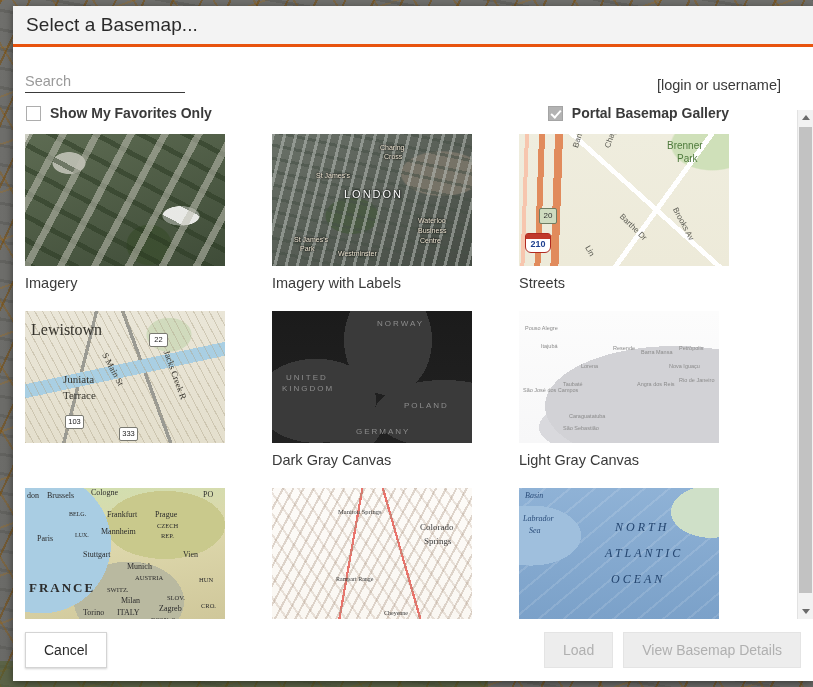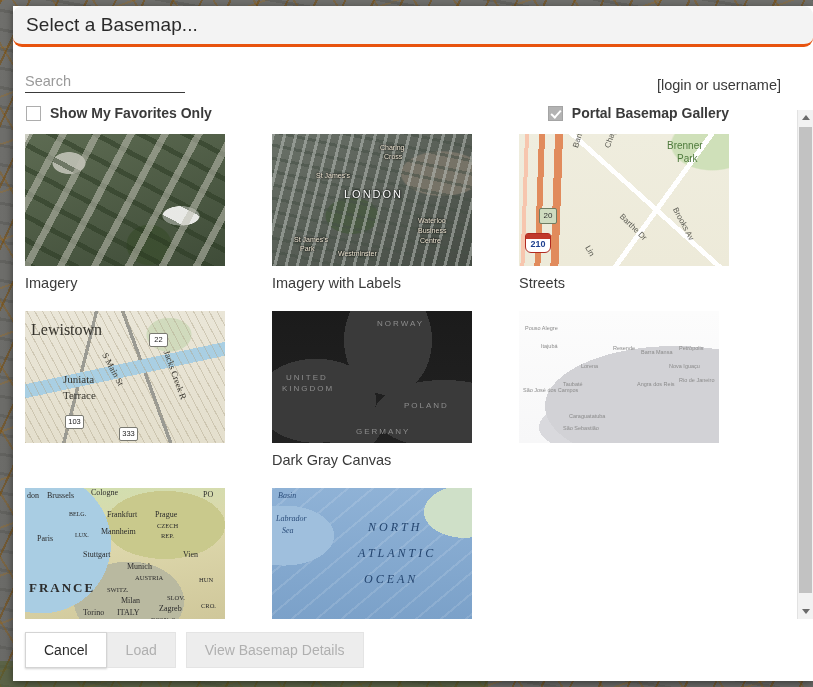--- a/index.html
+++ b/index.html
@@ -52,21 +52,20 @@
 
   
   #dlg-header {
     height: 41px;
     background: #f3f3f3;
     border-bottom: 3px solid #e8530e;
     display: flex;
     align-items: center;
     flex: none;
     box-sizing: border-box;
-    border-radius: 9px;
   }
   #dlg-title {
     font-size: 19px;
     color: #2a2a2a;
     padding-left: 13px;
     letter-spacing: .1px;
   }
 
   
   #dlg-body {
@@ -364,20 +363,21 @@
     background: #c2c2c2;
   }
 
   
   #dlg-footer {
     height: 62px;
     flex: none;
     background: #fff;
     display: flex;
     align-items: center;
+    justify-content: space-between;
     padding: 0 12px;
     box-sizing: border-box;
   }
   .btn {
     font-family: "Liberation Sans", sans-serif;
     font-size: 14px;
     height: 36px;
     min-width: 60px;
     padding: 0 18px;
     border: 1px solid #d4d4d4;
@@ -499,20 +499,21 @@
             <span class="lg-lbl" style="left:160px;top:34px">Petrópolis</span>
             <span class="lg-lbl" style="left:62px;top:52px">Lorena</span>
             <span class="lg-lbl" style="left:150px;top:52px">Nova Iguaçu</span>
             <span class="lg-lbl" style="left:44px;top:70px">Taubaté</span>
             <span class="lg-lbl" style="left:118px;top:70px">Angra dos Reis</span>
             <span class="lg-lbl" style="left:160px;top:66px">Rio de Janeiro</span>
             <span class="lg-lbl" style="left:4px;top:76px">São José dos Campos</span>
             <span class="lg-lbl" style="left:50px;top:102px">Caraguatatuba</span>
             <span class="lg-lbl" style="left:44px;top:114px">São Sebastião</span>
           </div>
+          <div class="thumb-label">Light Gray Canvas</div>
         </div>
 
         <div class="gal-item">
           <div class="thumb tn-europe">
             <span class="eu-lbl" style="left:2px;top:3px">don</span>
             <span class="eu-lbl" style="left:22px;top:3px">Brussels</span>
             <span class="eu-lbl" style="left:66px;top:0px">Cologne</span>
             <span class="eu-lbl" style="left:82px;top:22px">Frankfurt</span>
             <span class="eu-lbl" style="left:130px;top:22px">Prague</span>
             <span class="eu-lbl" style="left:178px;top:2px">PO</span>
@@ -533,20 +534,30 @@
             <span class="eu-lbl" style="left:142px;top:106px;font-size:6.5px">SLOV.</span>
             <span class="eu-lbl" style="left:58px;top:120px">Torino</span>
             <span class="eu-lbl" style="left:92px;top:120px">ITALY</span>
             <span class="eu-lbl" style="left:134px;top:116px">Zagreb</span>
             <span class="eu-lbl" style="left:176px;top:114px;font-size:6.5px">CRO.</span>
             <span class="eu-lbl" style="left:126px;top:128px;font-size:6.5px">BOSN. &amp;</span>
           </div>
           <div class="thumb-label"></div>
         </div>
 
+        <div class="gal-item">
+          <div class="thumb tn-terrain">
+            <span class="tr-lbl" style="left:66px;top:20px;font-size:6.5px">Manitou Springs</span>
+            <span class="tr-lbl" style="left:148px;top:34px">Colorado</span>
+            <span class="tr-lbl" style="left:152px;top:48px">Springs</span>
+            <span class="tr-lbl" style="left:64px;top:88px;font-size:6px">Rampart Range</span>
+            <span class="tr-lbl" style="left:112px;top:122px;font-size:6px">Cheyenne</span>
+          </div>
+          <div class="thumb-label"></div>
+        </div>
 
         <div class="gal-item">
           <div class="thumb tn-ocean">
             <span class="oc-lbl" style="left:6px;top:3px">Basin</span>
             <span class="oc-lbl" style="left:4px;top:26px">Labrador</span>
             <span class="oc-lbl" style="left:10px;top:38px">Sea</span>
             <span class="oc-lbl oc-big" style="left:96px;top:32px">NORTH</span>
             <span class="oc-lbl oc-big" style="left:86px;top:58px">ATLANTIC</span>
             <span class="oc-lbl oc-big" style="left:92px;top:84px">OCEAN</span>
           </div>

